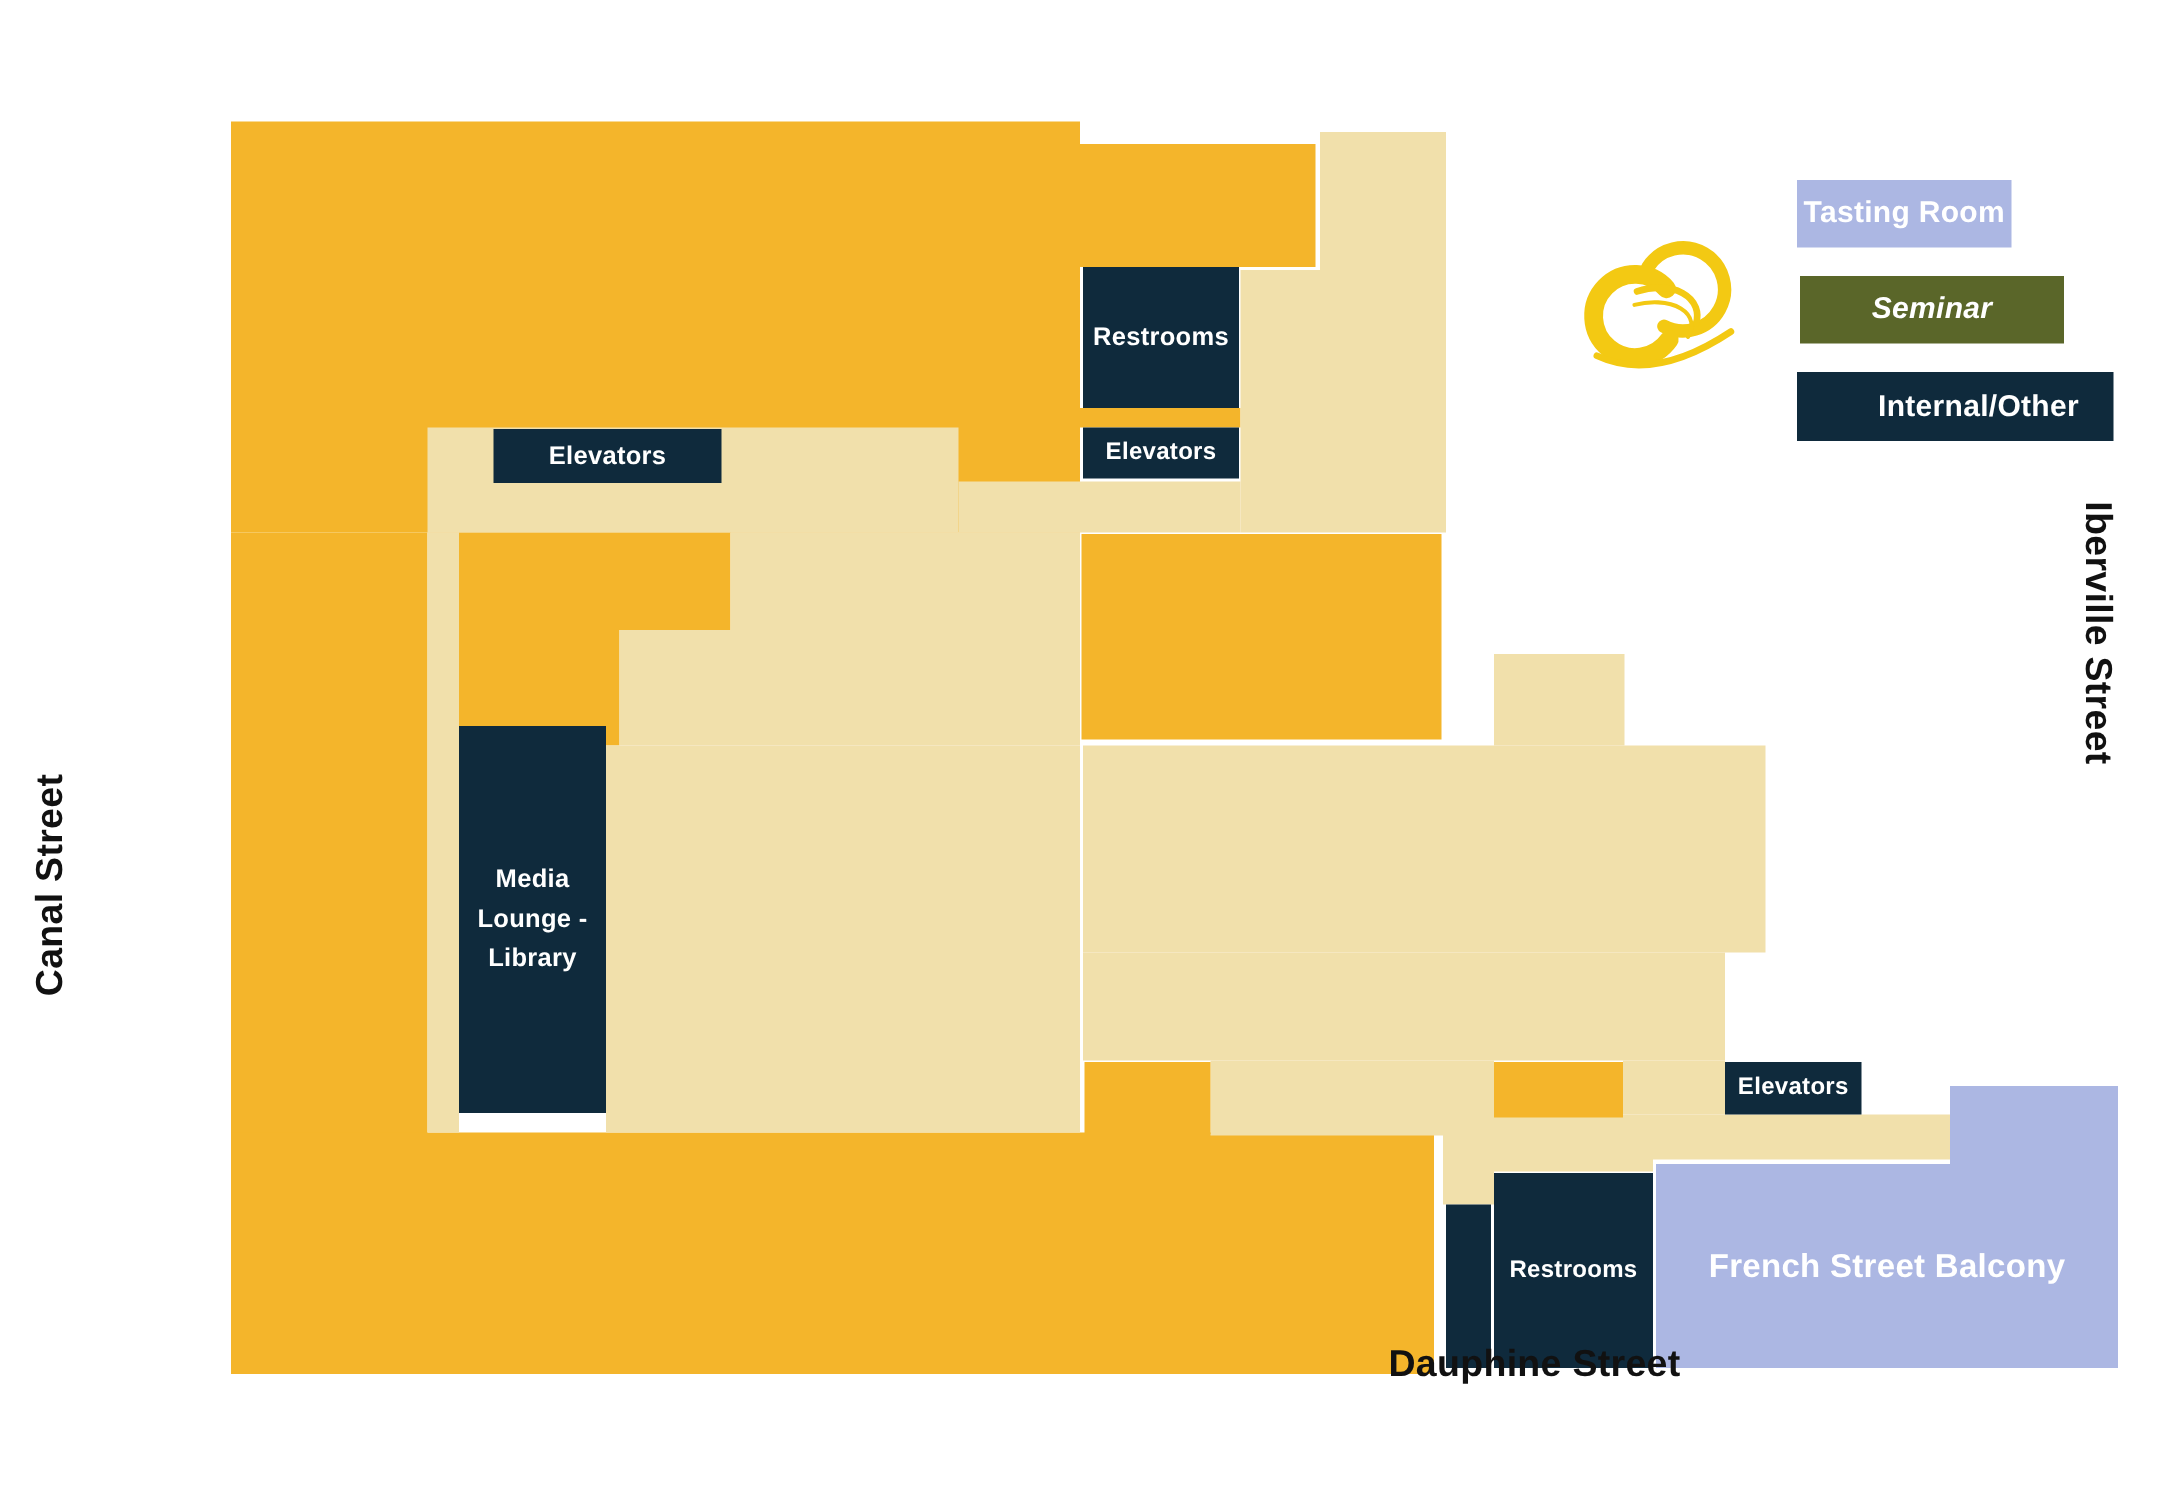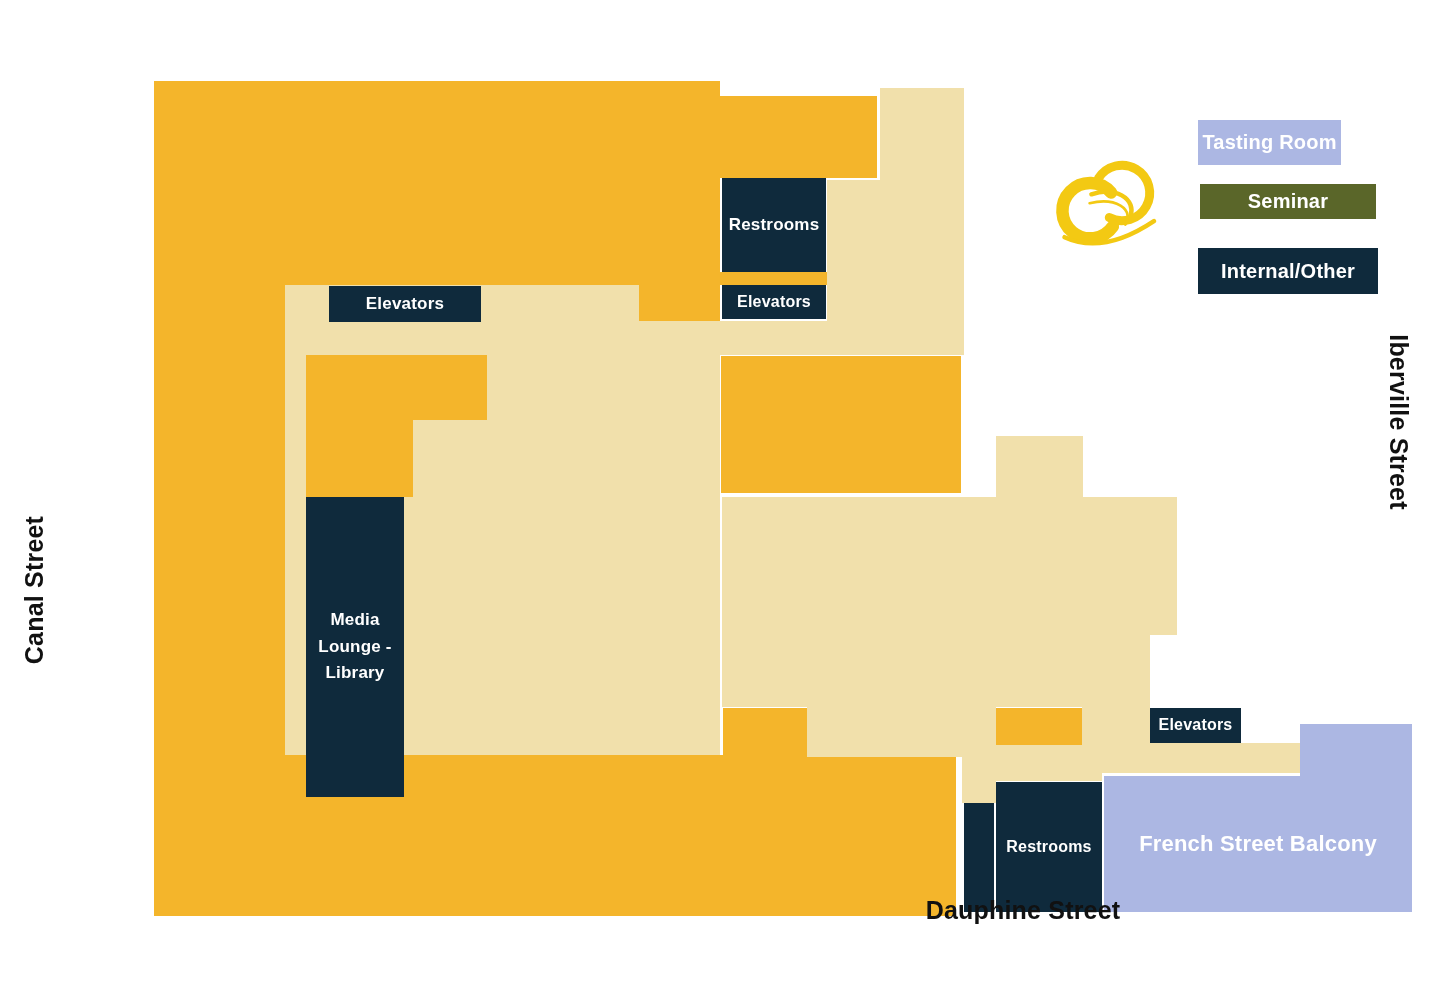--- a/index.html
+++ b/index.html
@@ -76,42 +76,42 @@
     <div class="block" style="left: 954px; top: 708px; width: 86px; height: 37px; background: var(--orange);"></div>
     <div class="block" style="left: 680px; top: 178px; width: 104px; height: 94px; background: var(--navy);">
       <span class="room-label" style="font-size: 17px;">Restrooms</span>
     </div>
     <div class="block" style="left: 680px; top: 285px; width: 104px; height: 34px; background: var(--navy);">
       <span class="room-label" style="font-size: 16px;">Elevators</span>
     </div>
     <div class="block" style="left: 287px; top: 286px; width: 152px; height: 36px; background: var(--navy);">
       <span class="room-label" style="font-size: 17px;">Elevators</span>
     </div>
-    <div class="block" style="left: 264px; top: 497px; width: 98px; height: 300px; background: var(--navy);">
+    <div class="block" style="left: 264px; top: 484px; width: 98px; height: 258px; background: var(--navy);">
       <span class="room-label" style="font-size: 17px;">Media
 Lounge -
 Library</span>
     </div>
     <div class="block" style="left: 1108px; top: 708px; width: 91px; height: 35px; background: var(--navy);">
       <span class="room-label" style="font-size: 16px;">Elevators</span>
     </div>
     <div class="block" style="left: 954px; top: 782px; width: 106px; height: 130px; background: var(--navy);">
       <span class="room-label" style="font-size: 16px;">Restrooms</span>
     </div>
     <div class="block" style="left: 922px; top: 803px; width: 30px; height: 109px; background: var(--navy);"></div>
     <div class="block" style="left: 1258px; top: 724px; width: 112px; height: 54px; background: var(--lavender);"></div>
     <div class="block" style="left: 1062px; top: 776px; width: 308px; height: 136px; background: var(--lavender);">
       <span class="room-label" style="font-size: 22px;">French Street Balcony</span>
     </div>
   </div>
 
 <div id="legend">
     <div class="legend-item" style="left: 1198px; top: 120px; width: 143px; height: 45px; background: var(--lavender);">Tasting Room</div>
-    <div class="legend-item" style="left: 1200px; top: 184px; width: 176px; height: 35px; background: var(--olive);">Seminar</div>
-    <div class="legend-item" style="left: 1198px; top: 248px; width: 180px; height: 46px; background: var(--navy);">Internal/Other</div>
+    <div class="legend-item" style="left: 1200px; top: 184px; width: 176px; height: 45px; background: var(--olive); font-style: italic;">Seminar</div>
+    <div class="legend-item" style="left: 1198px; top: 248px; width: 180px; height: 46px; background: var(--navy); padding-left: 31px;">Internal/Other</div>
   </div>
 
 <svg id="logo" viewBox="0 0 150 135" aria-hidden="true">
   <g fill="none" stroke-linecap="round" class="logo-stroke">
     <path d="M 70 42 A 31 31 0 1 1 82 86" stroke-width="10" stroke="#F3C913"></path>
     <path d="M 84 58 A 31 31 0 1 0 86 96" stroke-width="14" stroke="#F3C913"></path>
     <path d="M 62 60 A 36 25 -16 0 1 106 84" stroke-width="5" stroke="#F3C913"></path>
     <path d="M 60 70 A 38 22 -14 0 1 100 94" stroke-width="3" stroke="#F3C913"></path>
     <path d="M 32 108 Q 75 128 132 90" stroke-width="5" stroke="#F3C913"></path>
   </g>

